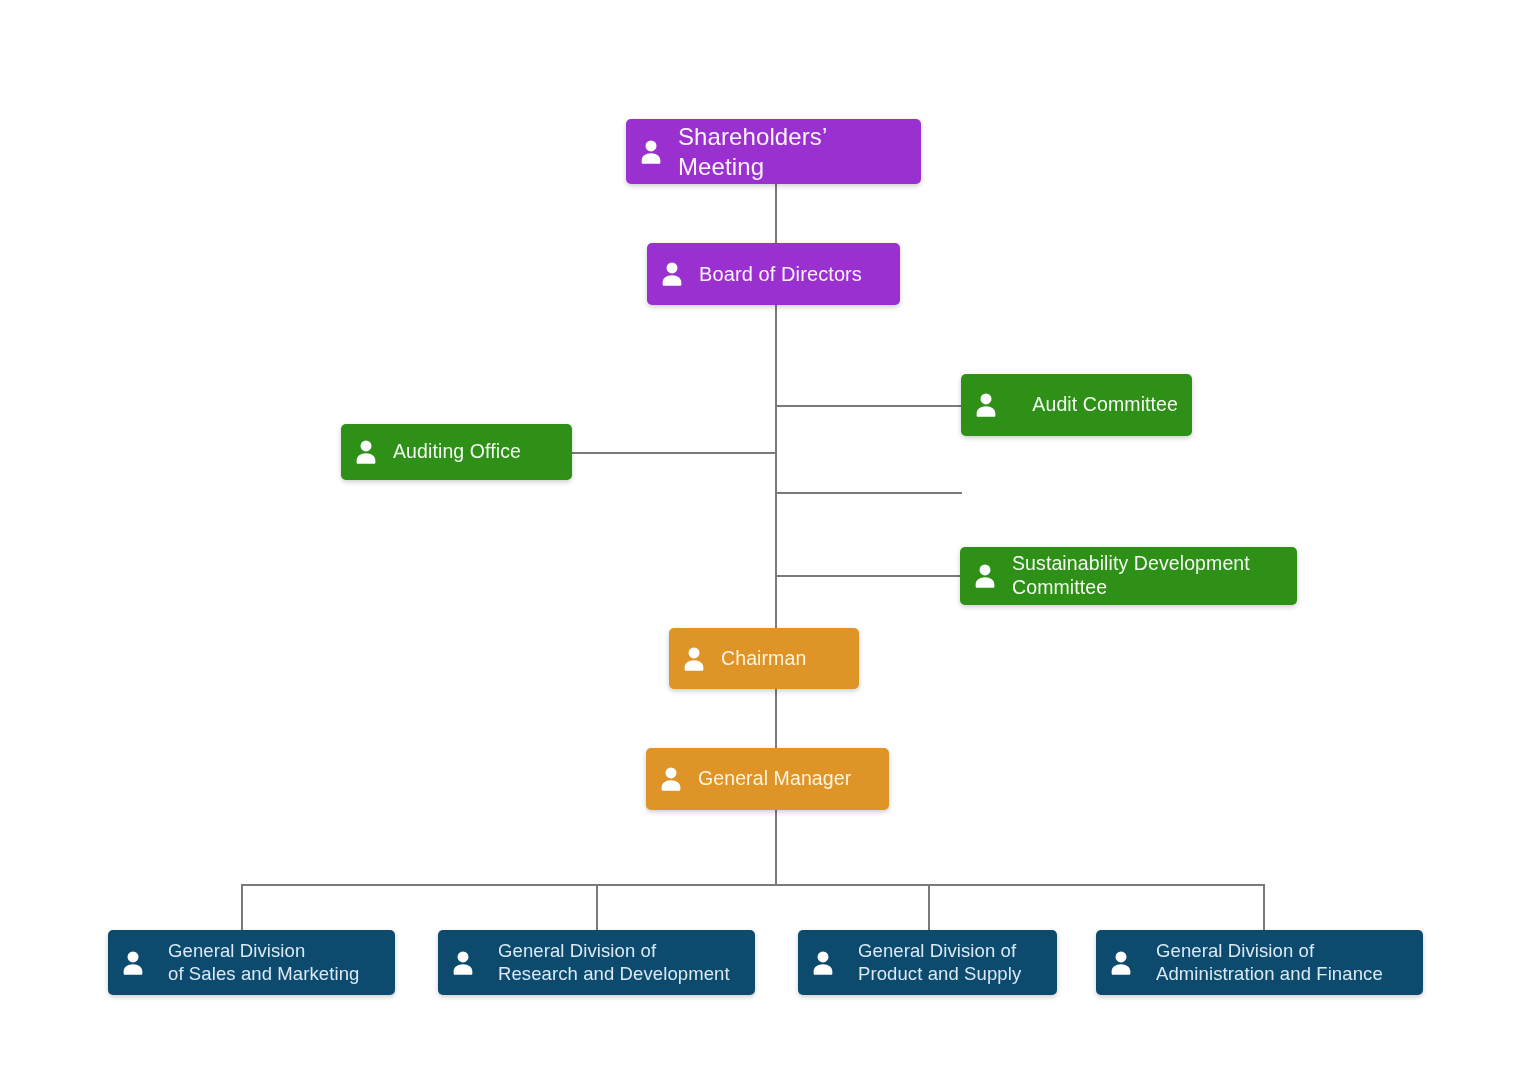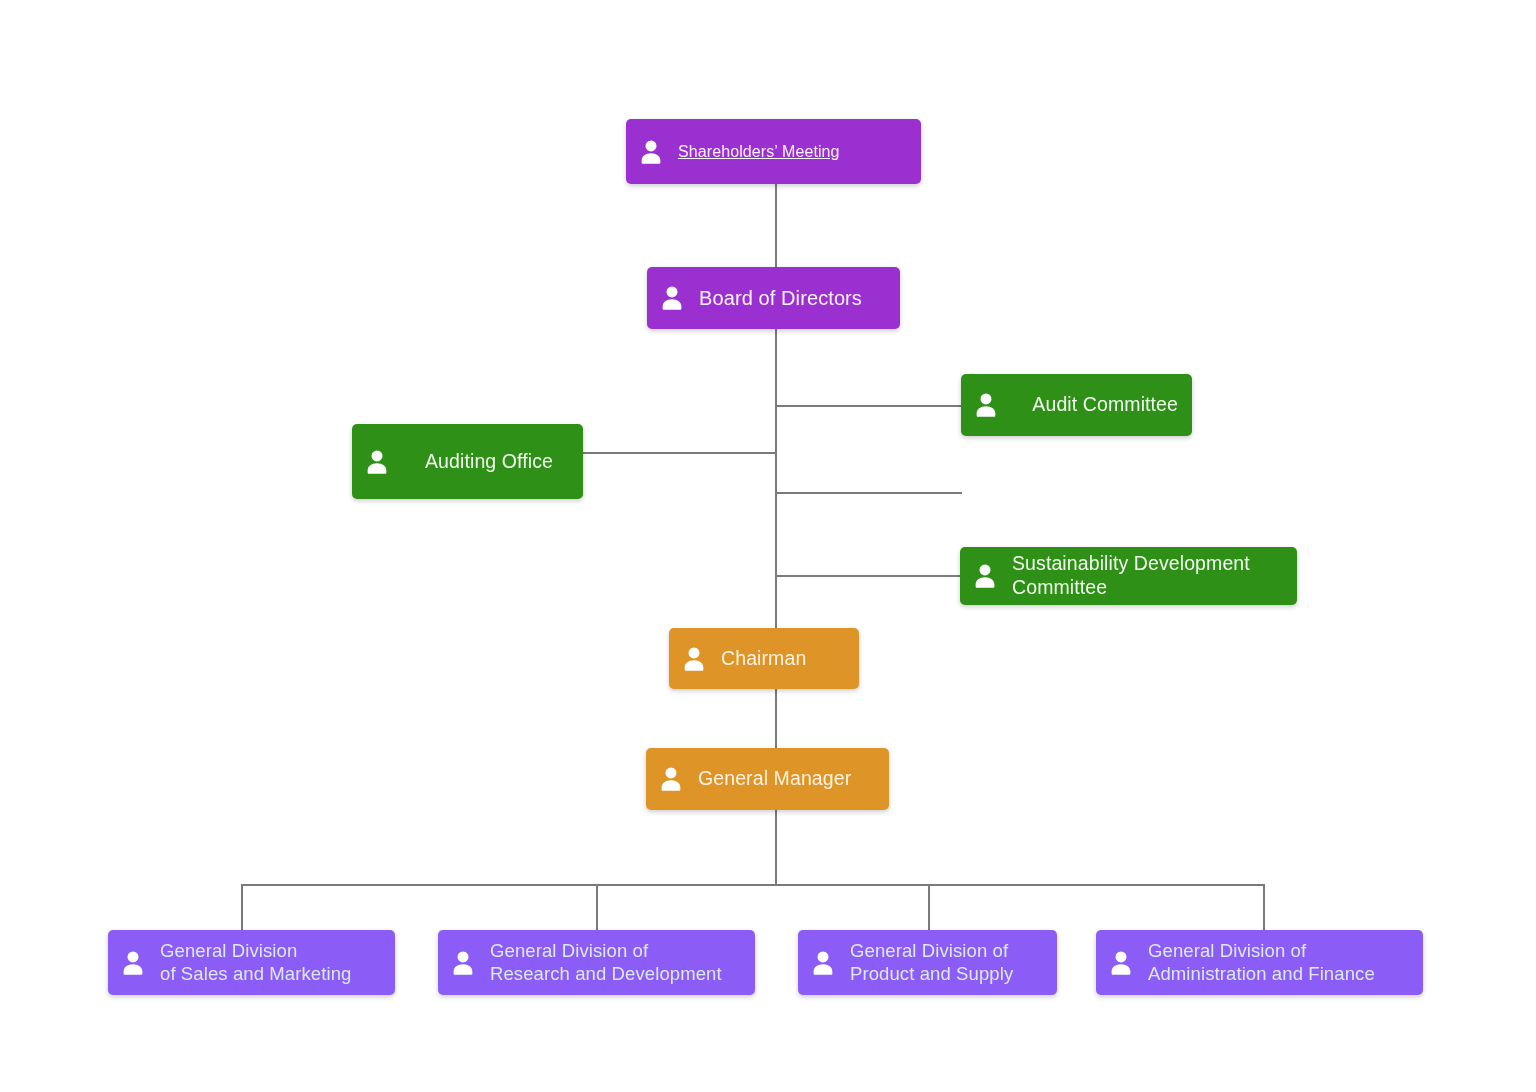--- a/index.html
+++ b/index.html
@@ -51,38 +51,38 @@
     color: #ffffff;
     line-height: 1.22;
     white-space: pre-line;
     letter-spacing: 0.1px;
   }
 
   
   .n-purple { background: #9B30D0; }
   .n-green  { background: #2E9016; }
   .n-orange { background: #DE9426; }
-  .n-blue   { background: #8b5cf6; }
+  .n-blue   { background: #0c4a6e; gap: 8px; }
 
   .n-orange .label { color: #FFF4E2; }
   .n-blue   .label { color: #DCE9F5; }
   .n-green  .label { color: #F2FBEF; }
   .n-purple .label { color: #FBF3FE; }
 
   
   #node-shareholders { left:626px; top:119px;  width:295px; height:65px; }
-  #node-shareholders .label { font-size: 16px; text-decoration: underline; }
-
-  #node-board        { left:647px; top:267px;  width:253px; height:62px; }
+  #node-shareholders .label { font-size: 24px; }
+
+  #node-board        { left:647px; top:243px;  width:253px; height:62px; }
   #node-board .label { font-size: 20px; }
 
   #node-audit-committee { left:961px; top:374px; width:231px; height:62px; }
   #node-audit-committee .label { font-size: 19.5px; text-align: right; }
 
-  #node-auditing-office { left:352px; top:424px; width:231px; height:75px;gap:21px; }
+  #node-auditing-office { left:341px; top:424px; width:231px; height:56px; }
   #node-auditing-office .label { font-size: 19.5px; }
 
   #node-remuneration { left:961px; top:461px; width:315px; height:62px; }
   #node-remuneration .label { font-size: 19.5px; }
 
   #node-sustainability { left:960px; top:547px; width:337px; height:58px; }
   #node-sustainability .label { font-size: 19.5px; }
 
   #node-chairman { left:669px; top:628px; width:190px; height:61px; }
   #node-chairman .label { font-size: 19.5px; }

